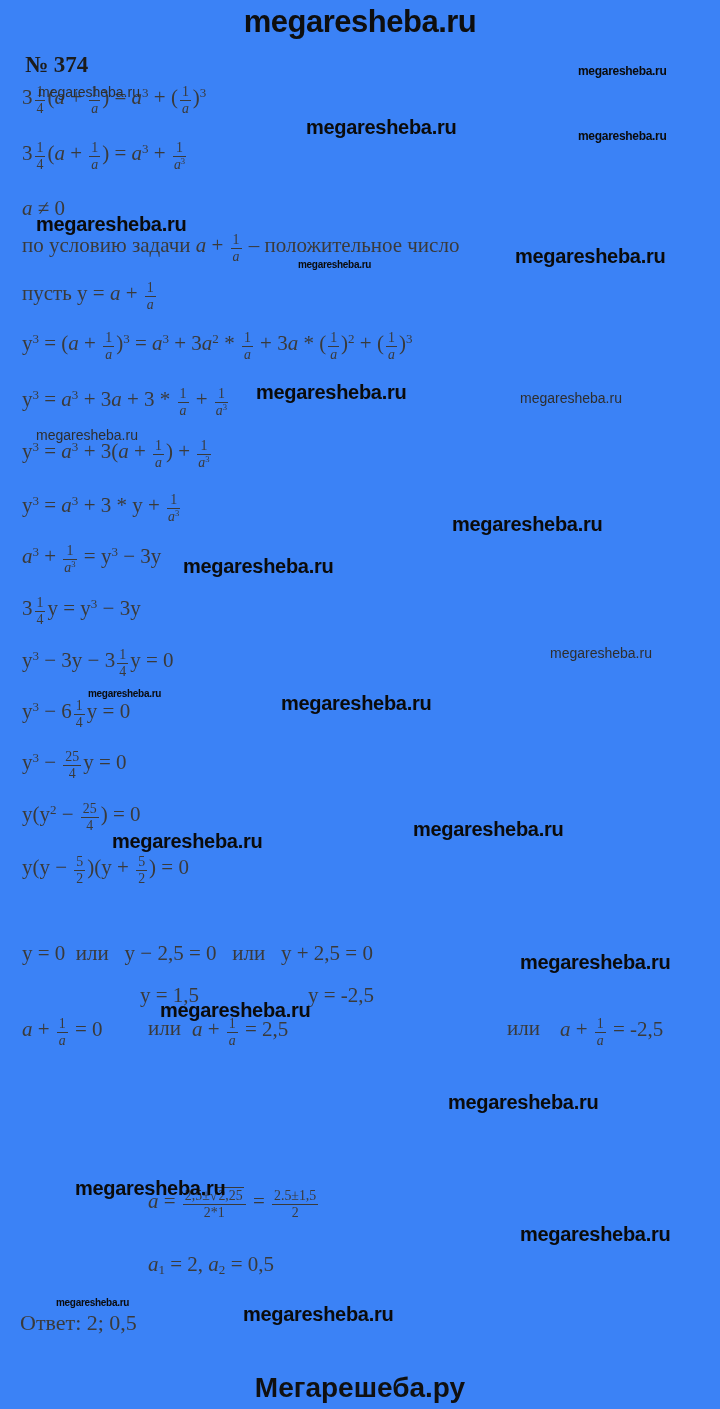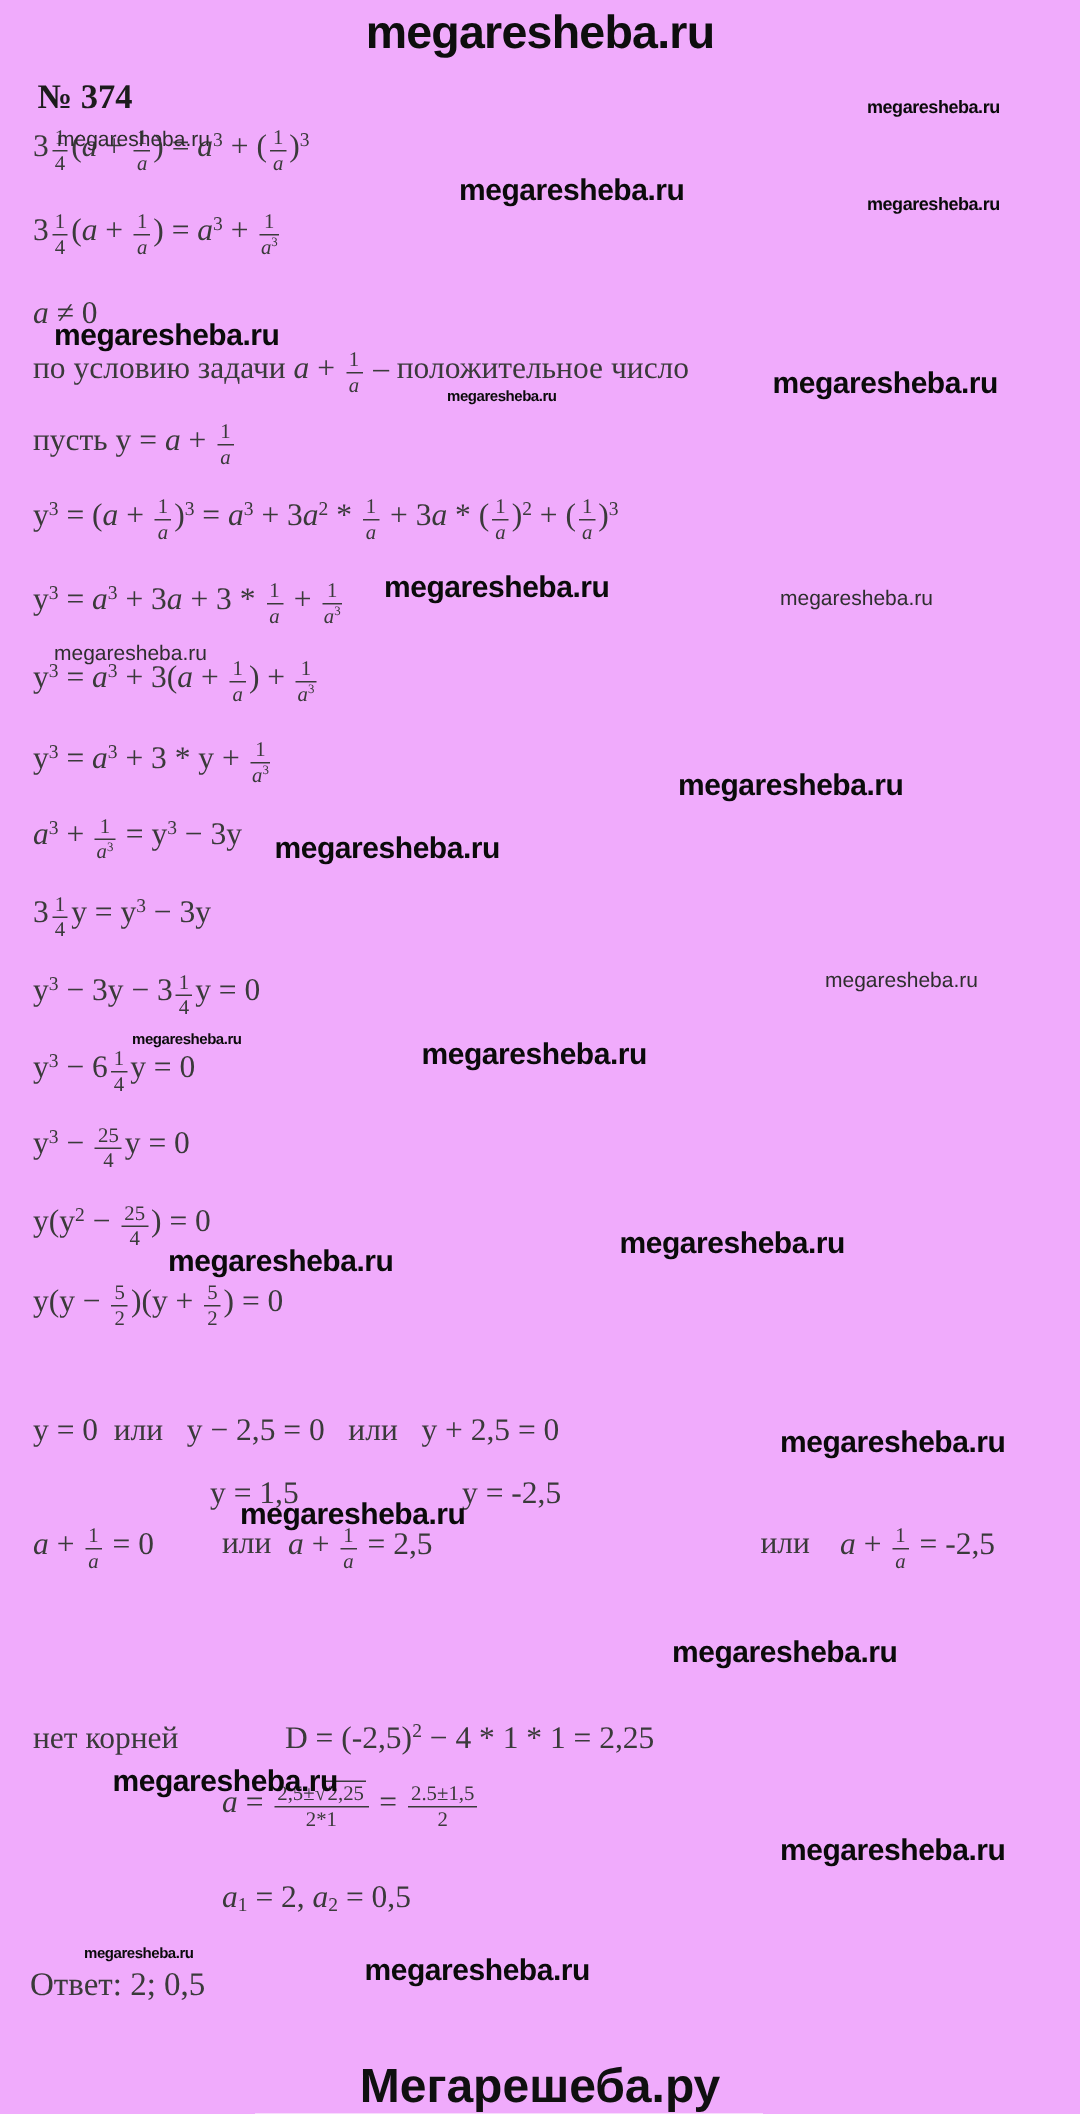--- a/index.html
+++ b/index.html
@@ -1,20 +1,20 @@
 <!DOCTYPE html>
 <html><head>
 <meta charset="utf-8">
 <style>
   html,body{margin:0;padding:0;background:#ffffff;}
   .page{
     position:relative;
     width:720px;height:1409px;
     margin:0 auto;
-    background:#f0abfc;
+    background:#3b82f6;
     font-family:"Liberation Serif",serif;
     color:#3a3a3a;
     overflow:hidden;
   }
   .site-title{
     position:absolute;top:4px;left:0;width:100%;
     text-align:center;
     font-family:"Liberation Sans",sans-serif;
     font-weight:bold;font-size:31px;color:#0e0e0e;
     letter-spacing:-0.5px;
@@ -52,21 +52,21 @@
   }
   .wm-lg-bold{font-size:20px;font-weight:bold;}
   .wm-sm-bold{font-size:12px;font-weight:bold;}
   .wm-xs-bold{font-size:10px;font-weight:bold;}
   .wm-sm-reg{font-size:14px;font-weight:normal;color:#2e2e2e;letter-spacing:0;}
   .answer-line{position:absolute;top:1310px;left:20px;font-size:22px;color:#3a3a3a;}
   .footer-brand{
     position:absolute;top:1372px;left:0;width:100%;
     text-align:center;
     font-family:"Liberation Sans",sans-serif;
-    font-weight:bold;font-size:32px;color:#101010;
+    font-weight:bold;font-size:28px;color:#101010;
   }
 </style>
 </head>
 <body>
 
 <div class="page">
 
   <div class="site-title">megaresheba.ru</div>
 
   <div class="problem-number">№ 374</div>
@@ -98,24 +98,20 @@
   <div class="row" style="top:1016px">
     <span class="seg" style="left:22px"><span class="var">a</span> + <span class="frac"><span class="fnum">1</span><span class="fden"><span class="var">a</span></span></span> = 0</span>
     <span class="seg" style="left:148px">или</span>
     <span class="seg" style="left:192px"><span class="var">a</span> + <span class="frac"><span class="fnum">1</span><span class="fden"><span class="var">a</span></span></span> = 2,5</span>
     <span class="seg" style="left:507px">или</span>
     <span class="seg" style="left:560px"><span class="var">a</span> + <span class="frac"><span class="fnum">1</span><span class="fden"><span class="var">a</span></span></span> = -2,5</span>
   </div>
 
 
 
-  <div class="row" style="top:1146px">
-    <span class="seg" style="left:22px">нет корней</span>
-    <span class="seg" style="left:190px">D = (-2,5)<span class="s-sup">2</span> − 4 * 1 * 1 = 2,25</span>
-  </div>
 
   <div class="line" style="top:1188px;left:148px"><span class="var">a</span> = <span class="frac"><span class="fnum">2,5±<span class="sqrt">√<span class="sqrt-body">2,25</span></span></span><span class="fden">2*1</span></span> = <span class="frac"><span class="fnum">2.5±1,5</span><span class="fden">2</span></span></div>
   <div class="line" style="top:1252px;left:148px"><span class="var">a</span><span class="s-sub">1</span> = 2, <span class="var">a</span><span class="s-sub">2</span> = 0,5</div>
 
   <div class="answer-line">Ответ: 2; 0,5</div>
 
   <div class="footer-brand">Мегарешеба.ру</div>
 
   <div id="watermark-layer">
       <span class="wm wm-sm-bold" style="left: 578px; top: 64px;">megaresheba.ru</span>

